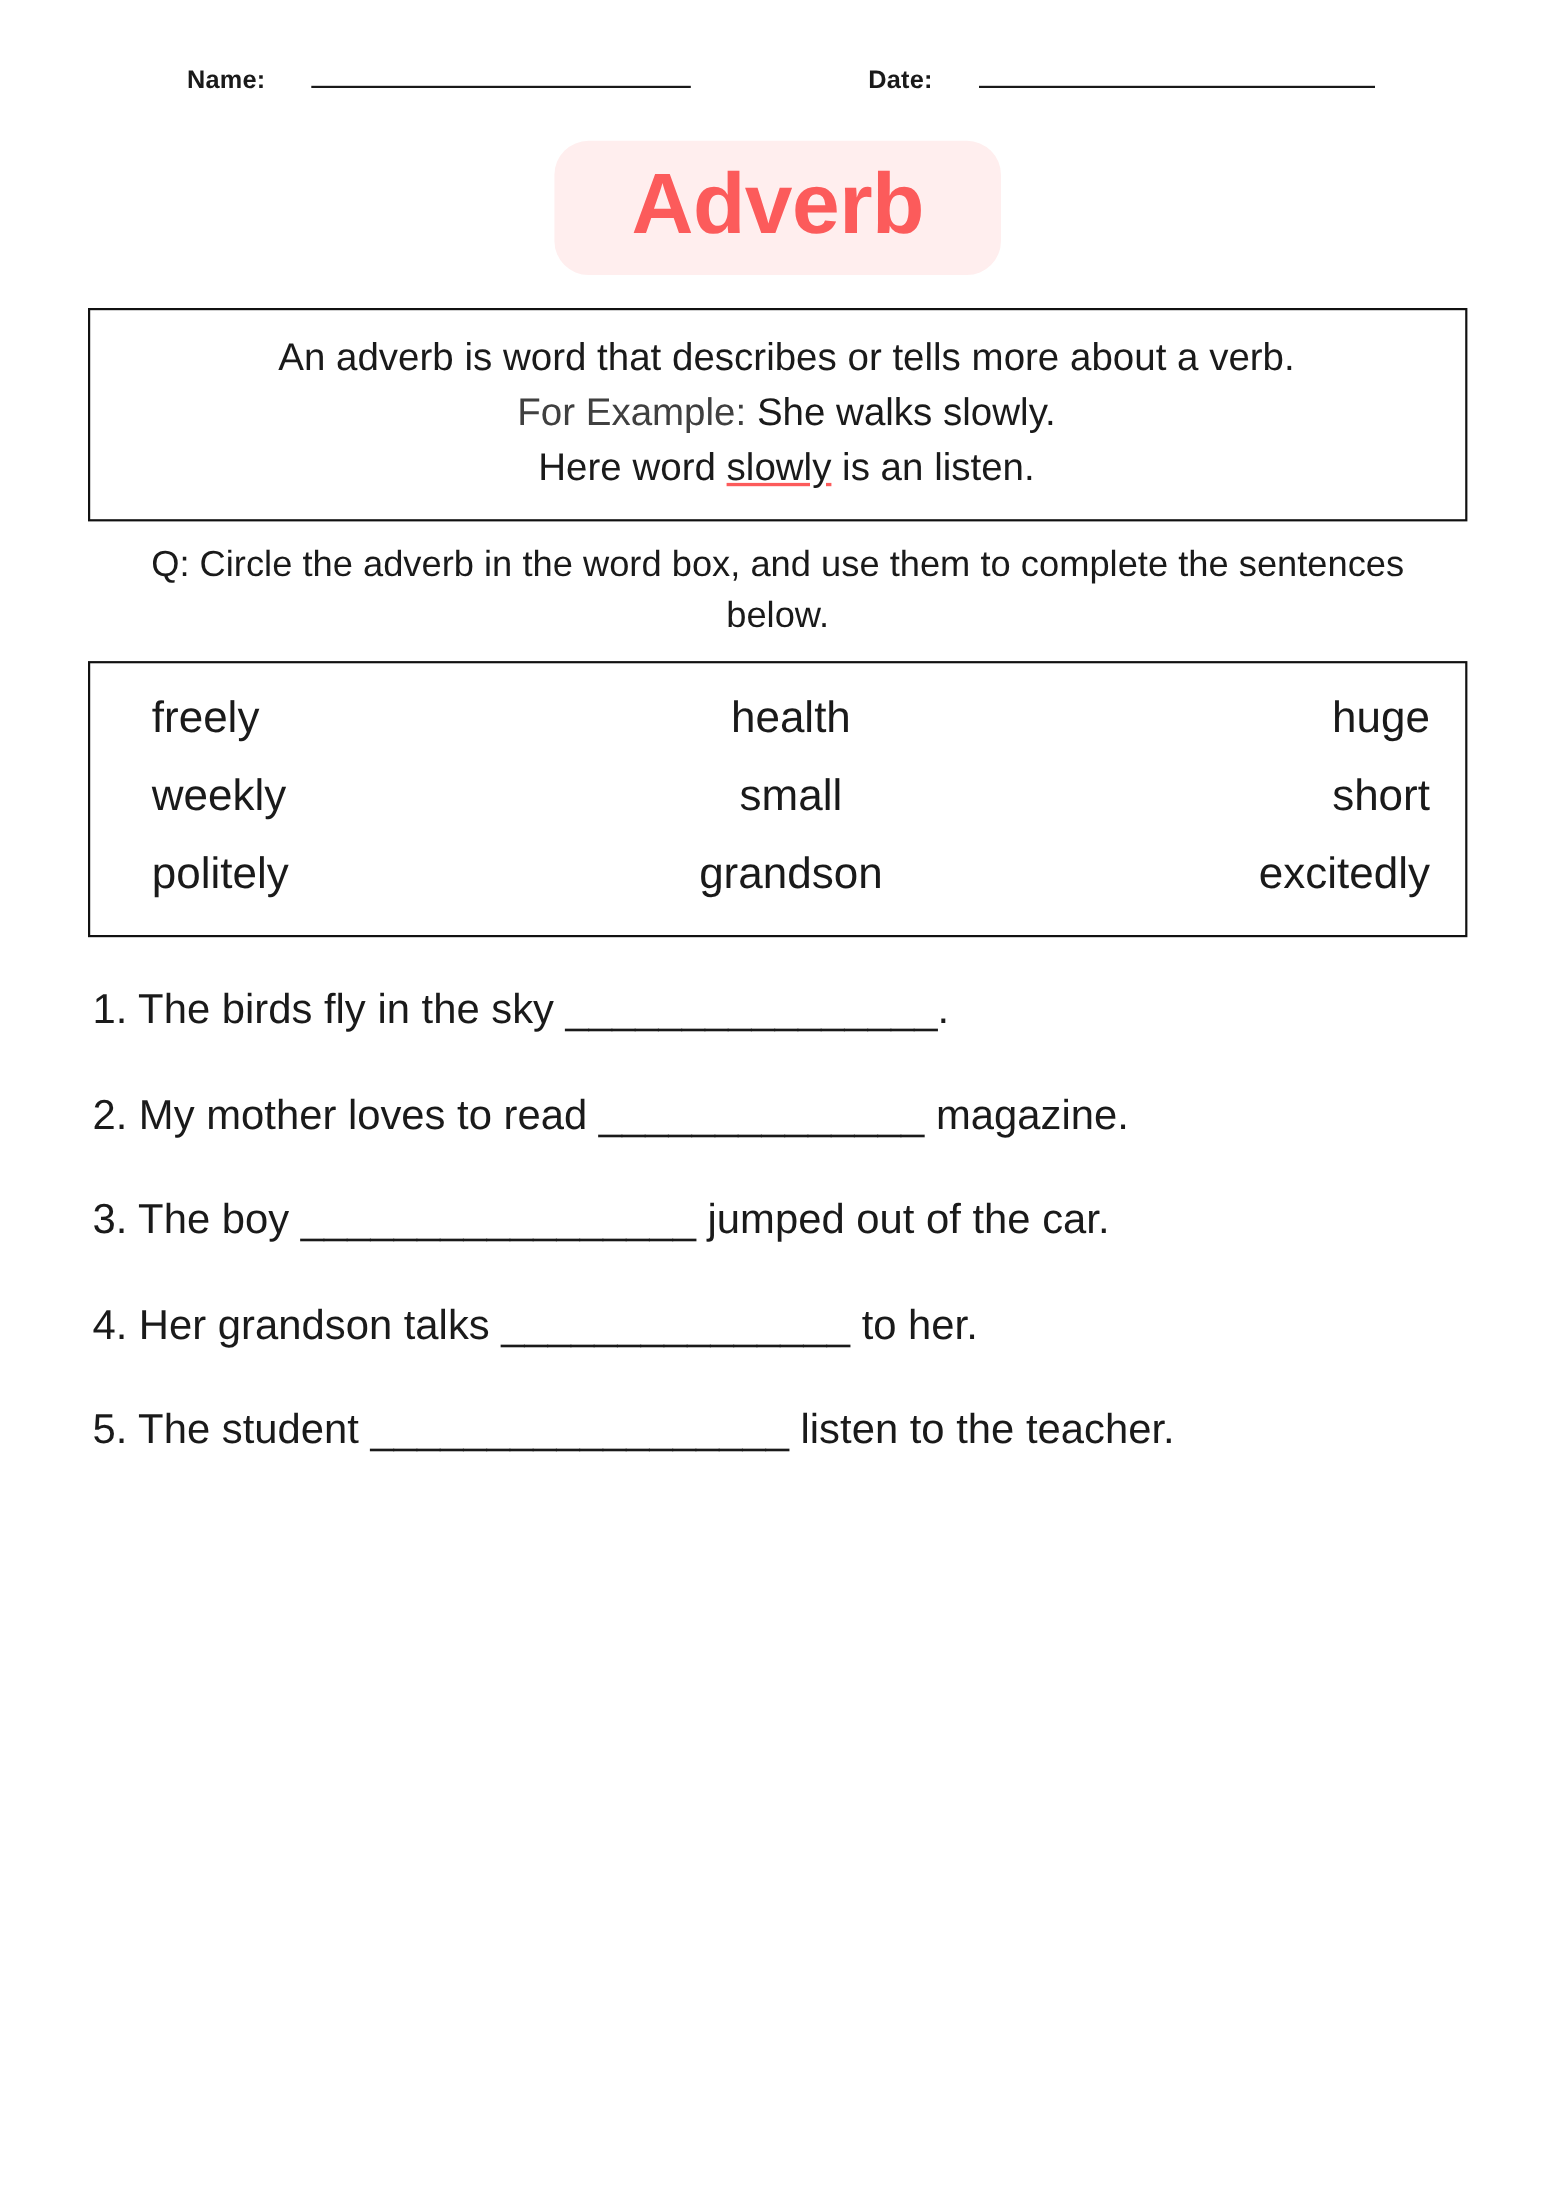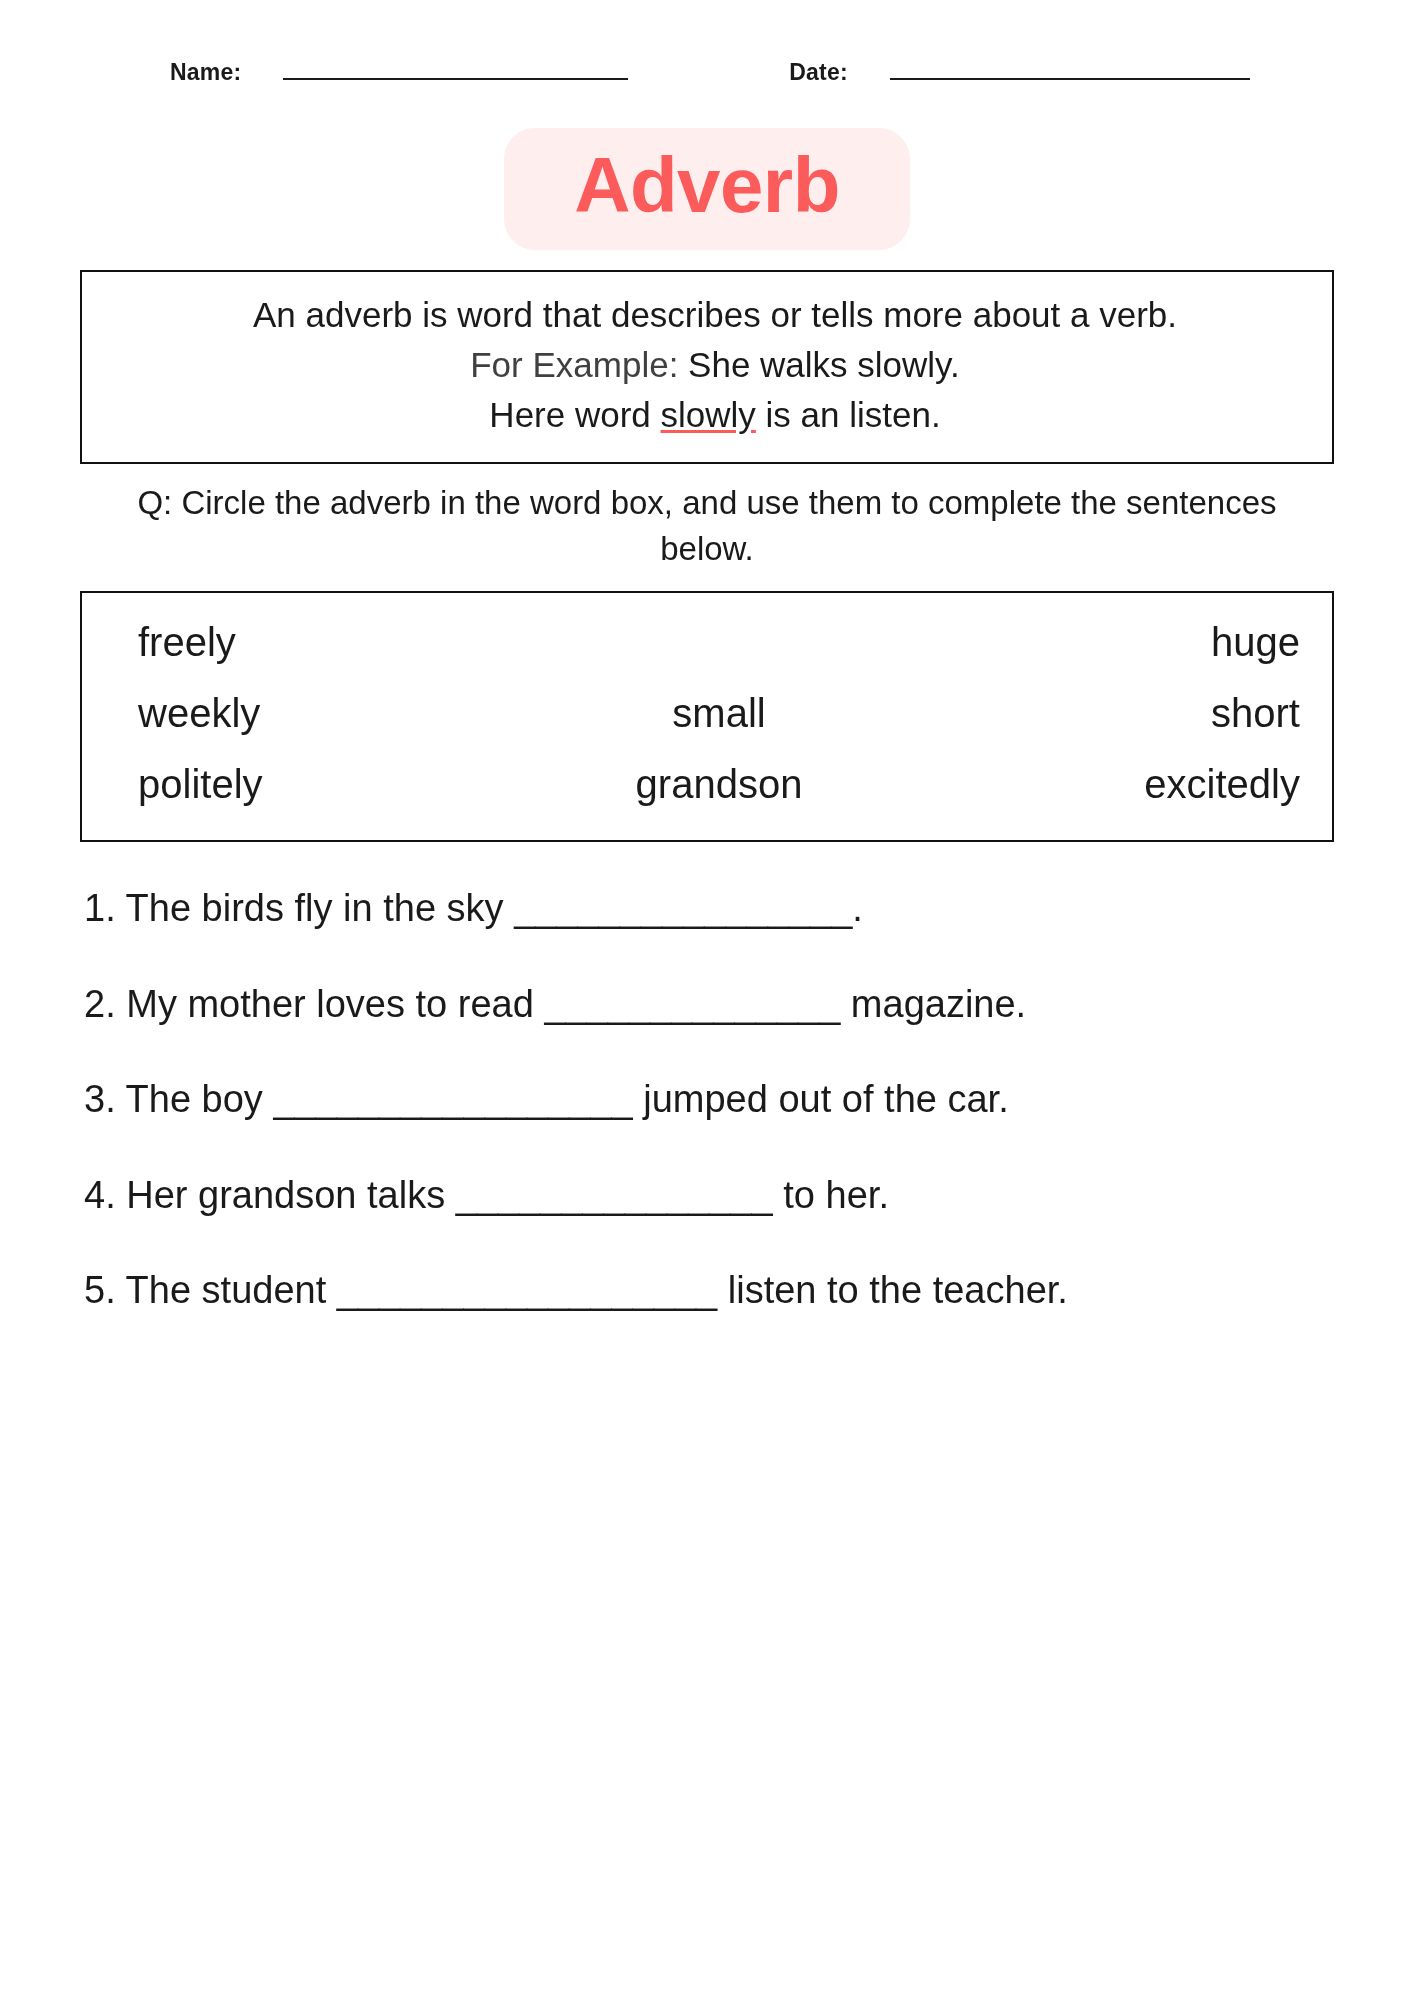--- a/index.html
+++ b/index.html
@@ -63,21 +63,21 @@
     font-size: 78px;
     font-weight: 700;
     color: #fc5b5b;
     line-height: 1;
     letter-spacing: -0.5px;
   }
 
   
   .def-box {
     border: 2.5px solid #111111;
-    margin-top: 20px;
+    margin-top: 30px;
     padding: 18px 20px 22px 36px;
     text-align: center;
     font-size: 35px;
     line-height: 1.43;
   }
   .accent { color: #404040; }
   .uline { text-decoration: underline; text-decoration-color: #fc5b5b; text-underline-offset: 3px; }
 
   
   .question {
@@ -147,20 +147,21 @@
     <div>
       <span>Here word </span><span class="uline">slowly</span><span> is an listen.</span>
     </div>
   </div>
 
   <div class="question">Q: Circle the adverb in the word box, and use them to complete the sentences below.</div>
 
   <div class="word-box">
     <div class="word-row">
       <span class="word-cell left">freely</span>
+      <span class="word-cell">health</span>
       <span class="word-cell right">huge</span>
     </div>
     <div class="word-row">
       <span class="word-cell left">weekly</span>
       <span class="word-cell">small</span>
       <span class="word-cell right">short</span>
     </div>
     <div class="word-row">
       <span class="word-cell left">politely</span>
       <span class="word-cell">grandson</span>

